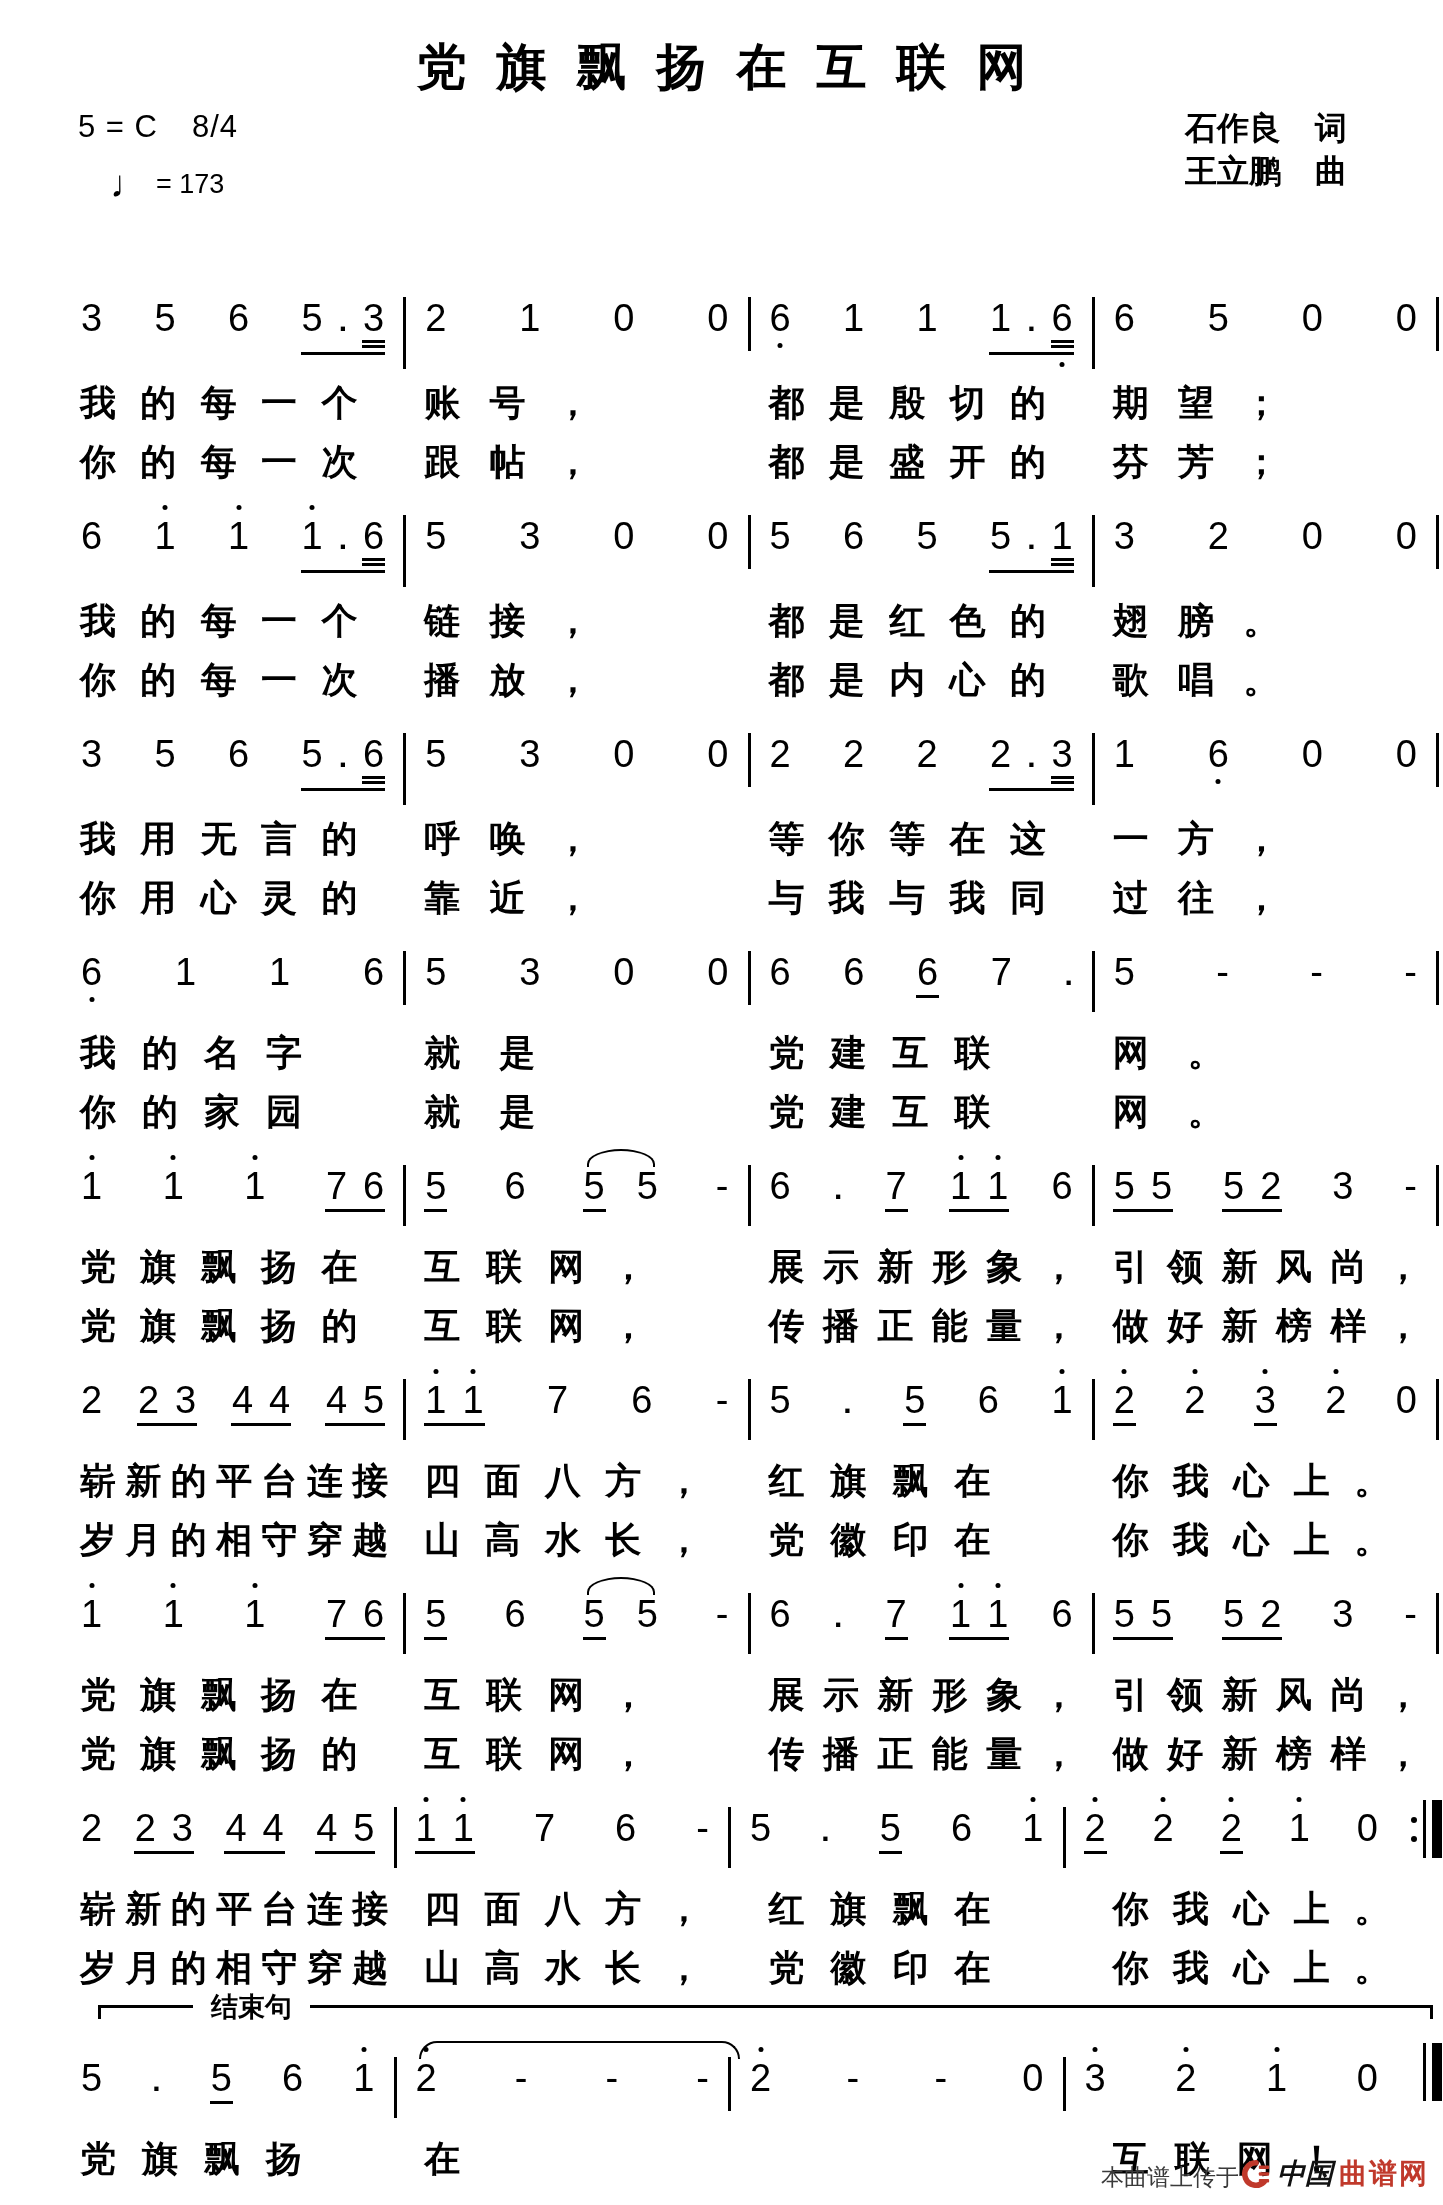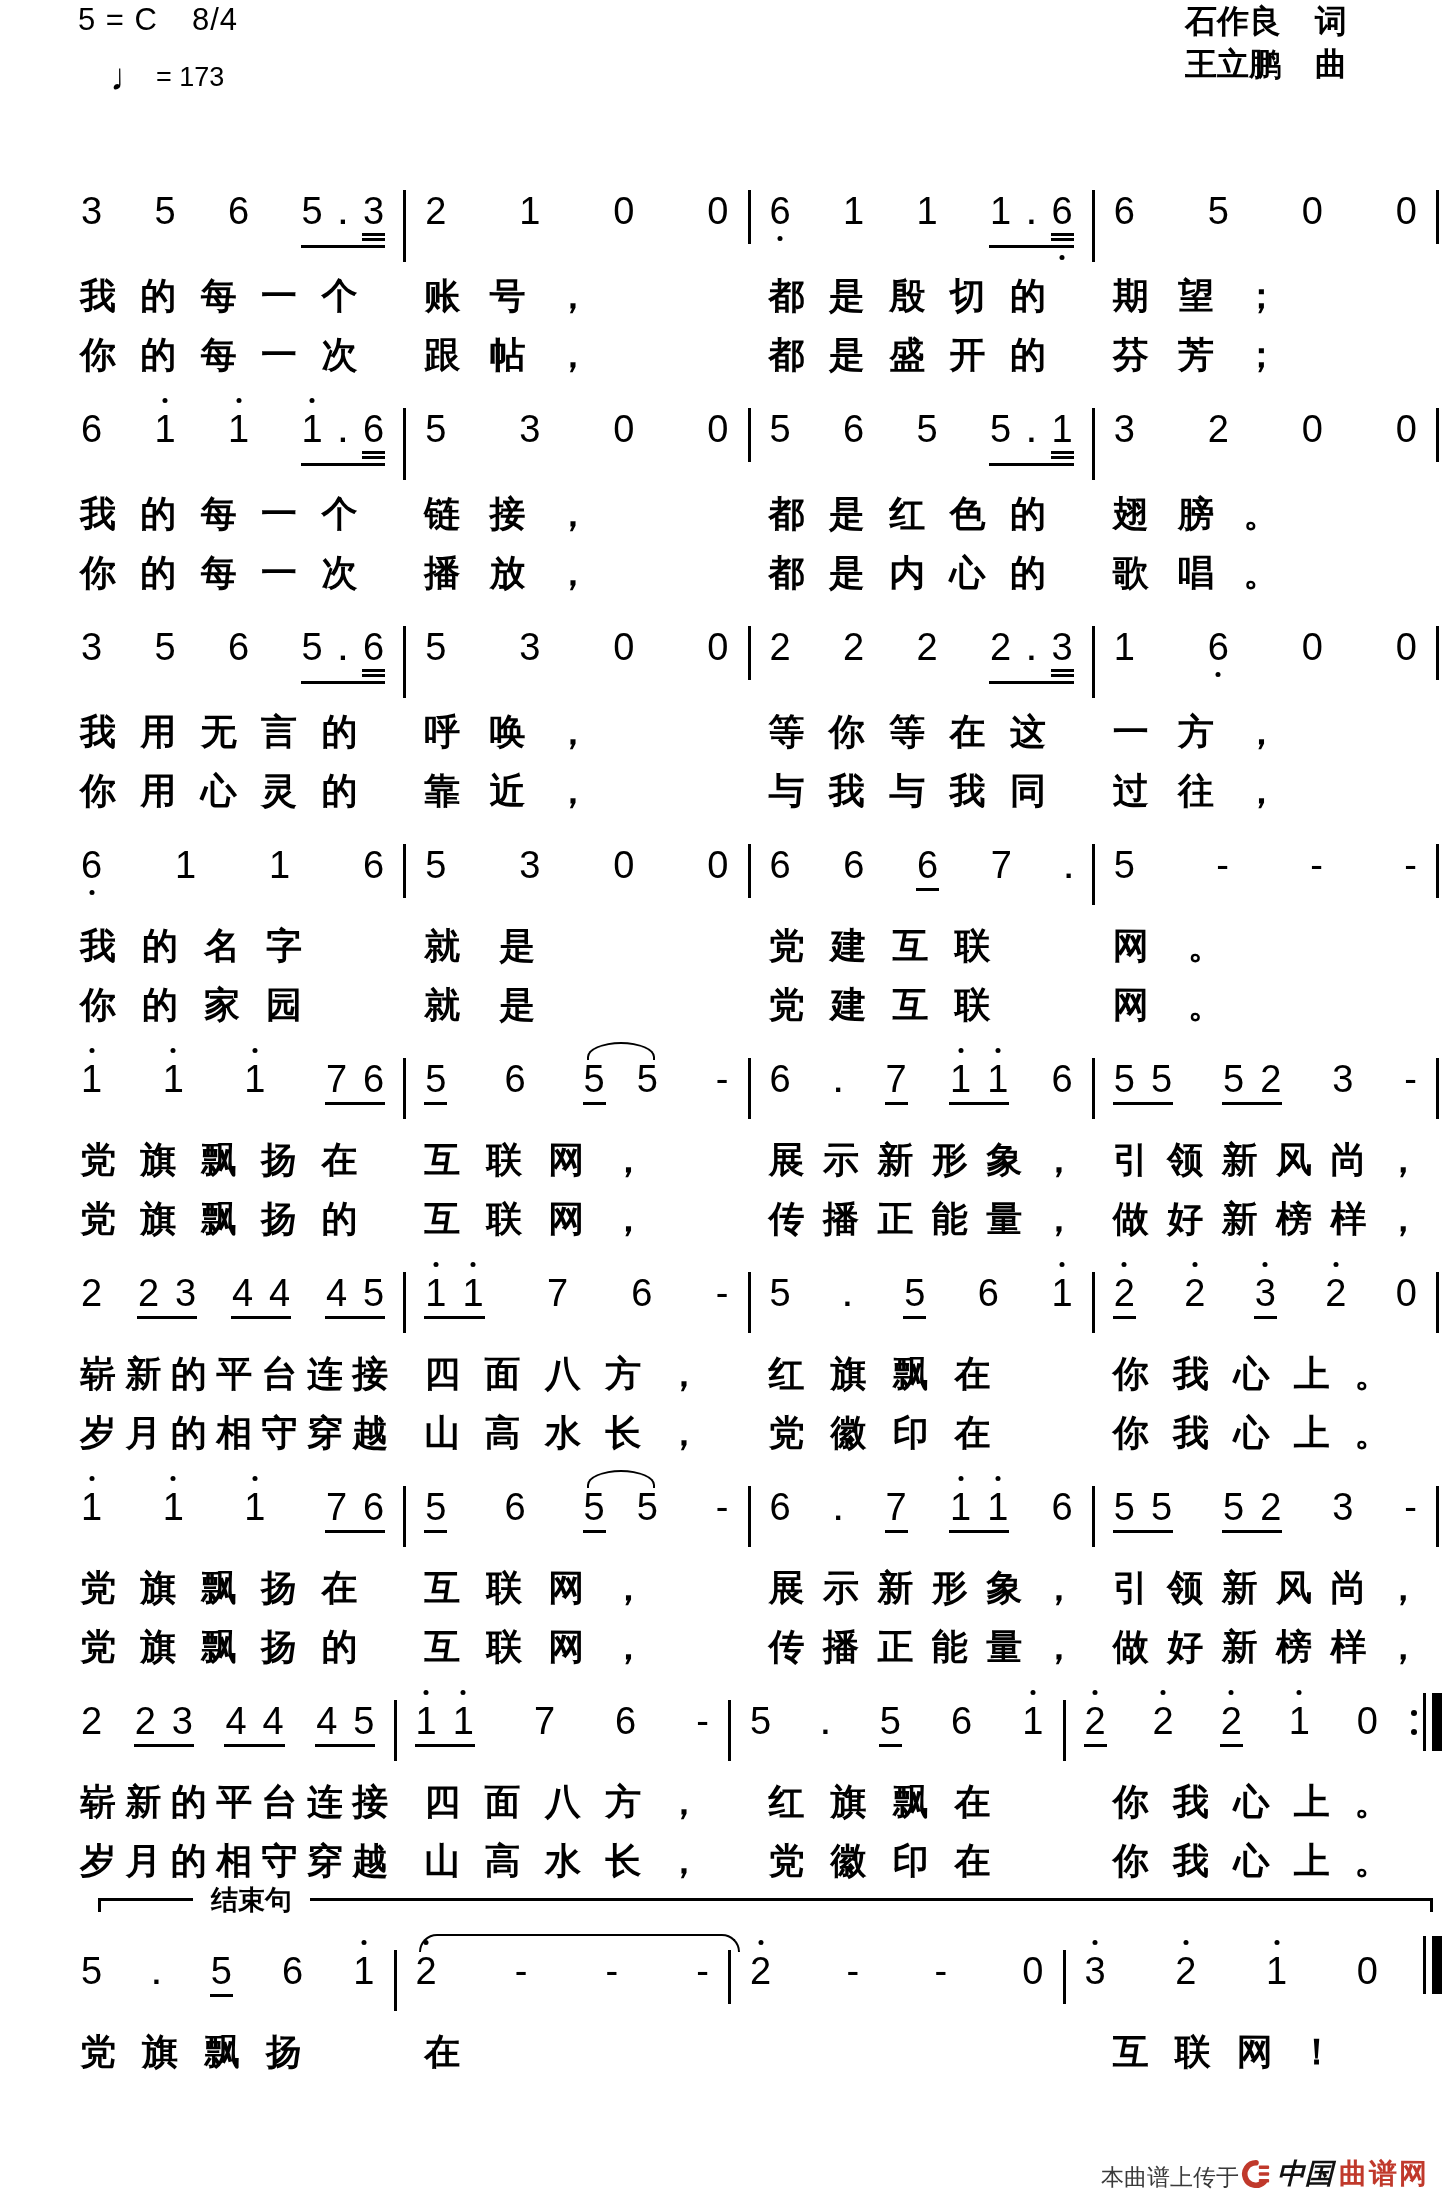--- a/index.html
+++ b/index.html
@@ -72,20 +72,21 @@
   .brand-cn{font-weight:700;font-style:italic;font-size:28px;color:#111;
             font-family:"Liberation Serif",serif;}
   .brand-qp{font-weight:700;font-size:28px;color:var(--brand-red);
             font-family:"Liberation Serif",serif;letter-spacing:2px;}
 </style>
 </head>
 <body>
 
 <div class="sheet">
 
+  <div class="title">党旗飘扬在互联网</div>
 
   <div class="meta">
     <div class="keytime">
       <span>5 = C</span>
       <span>8/4</span>
     </div>
     <div class="tempo">
       <span class="q">♩</span>
       <span>= 173</span>
     </div>

